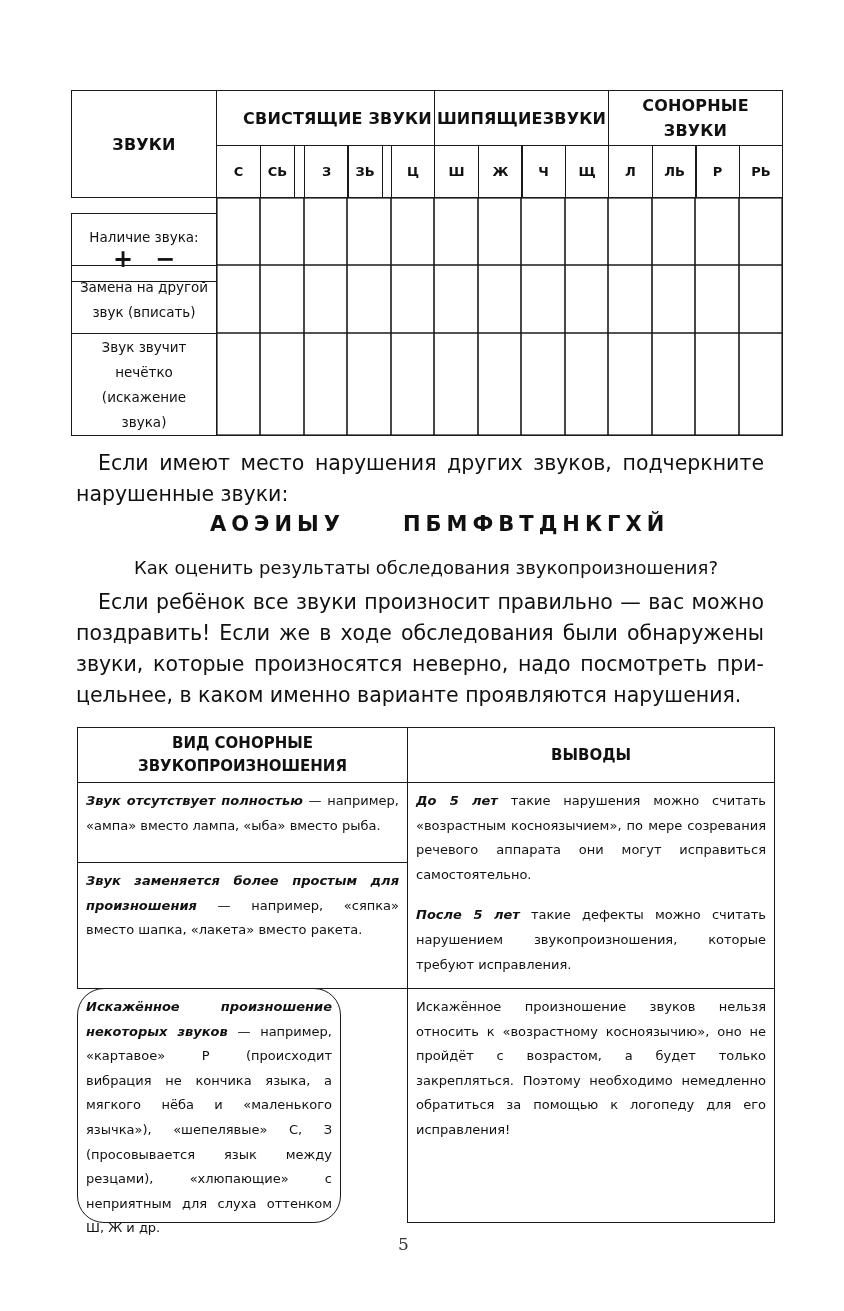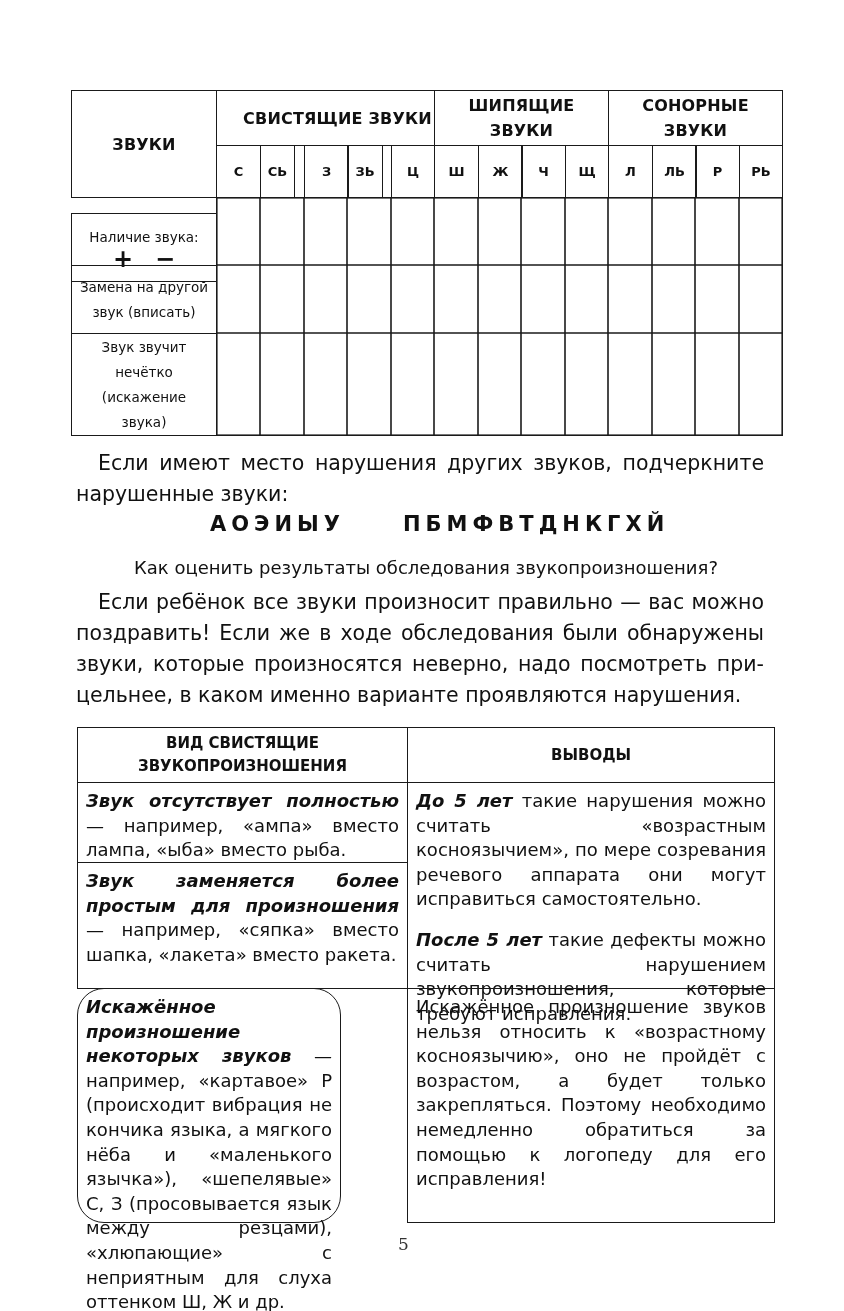--- a/index.html
+++ b/index.html
@@ -11,36 +11,36 @@
   .hdr { font-weight: bold; font-size: 16px; letter-spacing: 0.2px; line-height: 25px; }
   .sub { font-weight: bold; font-size: 13px; }
   .rowlbl { font-size: 13.5px; line-height: 25px; flex-direction: column; }
   .sign { font-weight: bold; font-size: 24px; line-height: 22px; letter-spacing: 22px; padding-left: 22px; }
   p.txt { position: absolute; margin: 0; font-size: 20.5px; line-height: 31px; text-align: justify;
           text-align-last: left; }
   .indent { text-indent: 22px; }
   .letters { position: absolute; font-weight: bold; font-size: 21px; letter-spacing: 5px; }
   .h2 { position: absolute; font-weight: normal; font-size: 18px; text-align: center; }
   .t2 { position: absolute; box-sizing: border-box; border: 1.6px solid #1a1a1a; }
-  .t2 .body { font-size: 18px; line-height: 24.6px; text-align: justify; padding: 6px 8px 0 8px; }
+  .t2 .body { font-size: 13px; line-height: 24.6px; text-align: justify; padding: 6px 8px 0 8px; }
   .t2 .body b { font-style: italic; }
   .pageno { position: absolute; font-family: "DejaVu Serif", serif; font-size: 17px; color: #333; }
 </style>
 </head>
 <body>
 
 <div>
   <div class="cell hdr" style="left:71px; top:90px; width:146px; height:108px;">
     <span>ЗВУКИ</span>
   </div>
 
   <div class="cell hdr" style="left:216px; top:90px; width:219px; height:56px;padding-left:24px;">
     <span>СВИСТЯЩИЕ ЗВУКИ</span>
   </div>
-  <div class="cell hdr" style="left:434px; top:90px; width:175px; height:56px; flex-direction:column;">
+  <div class="cell hdr" style="left:434px; top:90px; width:175px; height:56px; flex-direction:row;">
     <span>ШИПЯЩИЕ</span>
     <span>ЗВУКИ</span>
   </div>
   <div class="cell hdr" style="left:608px; top:90px; width:175px; height:56px; flex-direction:column;">
     <span>СОНОРНЫЕ</span>
     <span>ЗВУКИ</span>
   </div>
 
   <div class="cell sub" style="left:216px; top:145px; width:45px; height:53px;">
       <span>С</span>
@@ -122,21 +122,21 @@
 
 <p class="txt indent" style="left:76px; top:448px; width:688px;">Если имеют место нарушения других звуков, подчеркните нарушенные звуки:</p>
 <div class="letters" style="left:210px; top:512px;">АОЭИЫУ</div>
 <div class="letters" style="left:403px; top:512px;">ПБМФВТДНКГХЙ</div>
 
 <div class="h2" style="left:76px; top:557px; width:700px;">Как оценить результаты обследования звукопроизношения?</div>
 <p class="txt indent" style="left:76px; top:587px; width:688px;">Если ребёнок все звуки произносит правильно — вас можно поздравить! Если же в ходе обследования были обнаружены звуки, которые произносятся неверно, надо посмотреть при­цельнее, в каком именно варианте проявляются нарушения.</p>
 
 <div>
   <div class="t2" style="left:77px; top:727px; width:331px; height:56px; display:flex; flex-direction:column; align-items:center; justify-content:center; font-weight:bold; font-size:15px; line-height:23px;">
-    <span>ВИД СВИСТЯЩИЕ</span>
+    <span>ВИД СОНОРНЫЕ</span>
     <span>ЗВУКОПРОИЗНОШЕНИЯ</span>
   </div>
   <div class="t2" style="left:407px; top:727px; width:368px; height:56px; display:flex; align-items:center; justify-content:center; font-weight:bold; font-size:15px;">
     <span>ВЫВОДЫ</span>
   </div>
 
   <div class="t2" style="left:77px; top:782px; width:331px; height:81px;">
     <div class="body">
       <b>Звук отсутствует полностью</b><span> — например, «ампа» вместо лампа, «ыба» вместо рыба.</span>
     </div>

